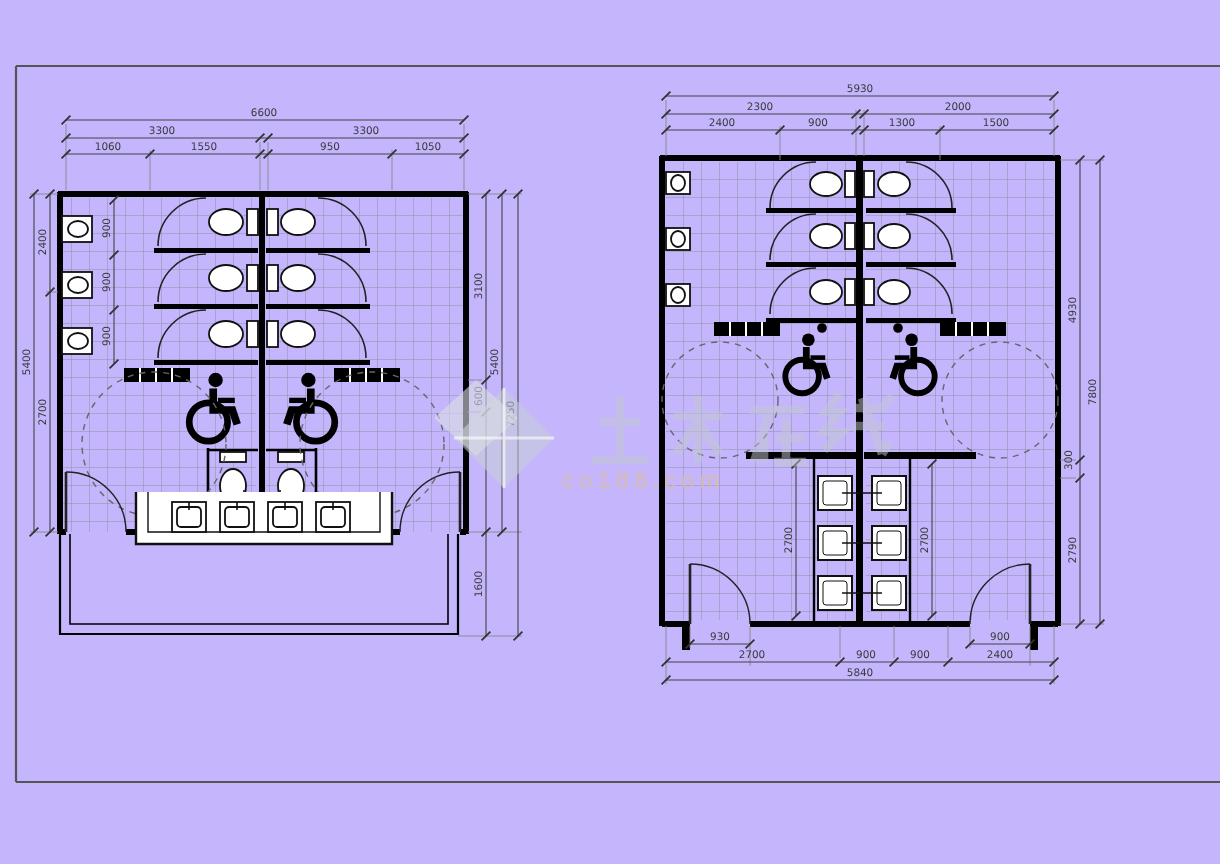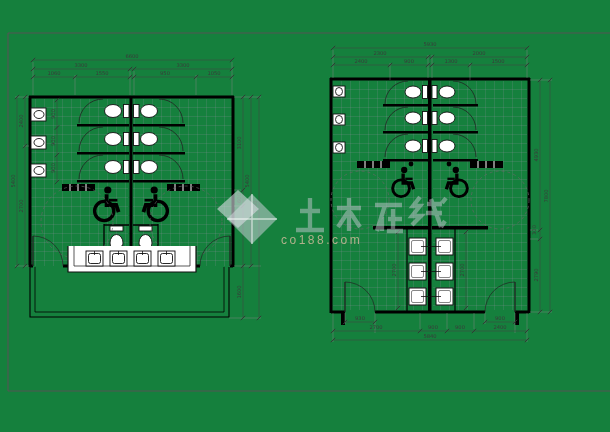--- a/index.html
+++ b/index.html
@@ -1,16 +1,16 @@
 <!DOCTYPE html>
 <html><head>
 <meta charset="utf-8">
 <style>
   html,body{margin:0;padding:0;background:#ffffff;}
-  #stage{position:relative;width:610px;height:432px;background:#15803d;overflow:hidden;
+  #stage{position:relative;width:610px;height:432px;background:#c4b5fd;overflow:hidden;
          font-family:"DejaVu Sans",sans-serif;}
   svg text{font-family:"DejaVu Sans",sans-serif;font-size:5.2px;fill:#3a3a3a;}
   svg text.site{font-family:"Liberation Sans",sans-serif;font-size:12px;letter-spacing:2.5px;
                 fill:#d8bd9f;opacity:.8;}
 </style>
 </head>
 <body>
 
 <div id="stage">
 <svg width="610" height="432" viewBox="0 0 610 432">

